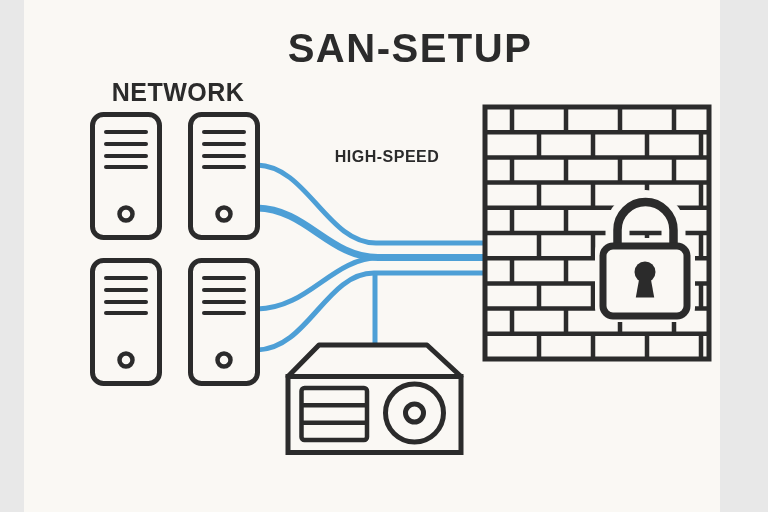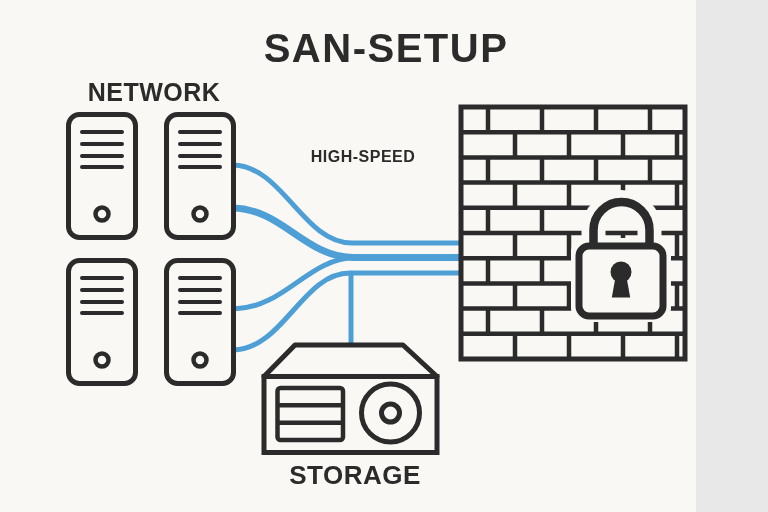--- a/index.html
+++ b/index.html
@@ -7,20 +7,21 @@
     --ink:#2B2B2B;
     --accent:#4D9FD6;
   }
   html,body{margin:0;padding:0;}
   body{background:#e8e8e8;font-family:"Liberation Sans","DejaVu Sans",sans-serif;}
   #canvas{
     position:relative;
     width:696px;height:512px;
     background:var(--bg);
     overflow:hidden;
+    margin-left:24px;
   }
   #diagram-svg{position:absolute;left:0;top:0;}
   .f-bg{fill:var(--bg);}
   .f-ink{fill:var(--ink);}
   .f-none{fill:none;}
   .s-ink{stroke:var(--ink);}
   .s-bg{stroke:var(--bg);}
   .s-accent{stroke:var(--accent);}
   .label{
     position:absolute;
@@ -122,15 +123,14 @@
 
   <div class="label title">SAN-SETUP</div>
 
   <div class="label servers-label">NETWORK</div>
 
   <div class="label network-label">
     <div>HIGH-SPEED</div>
   </div>
 
 
-  <div class="label storage-label">STORAGE</div>
 
 </div>
 
 </body></html>

